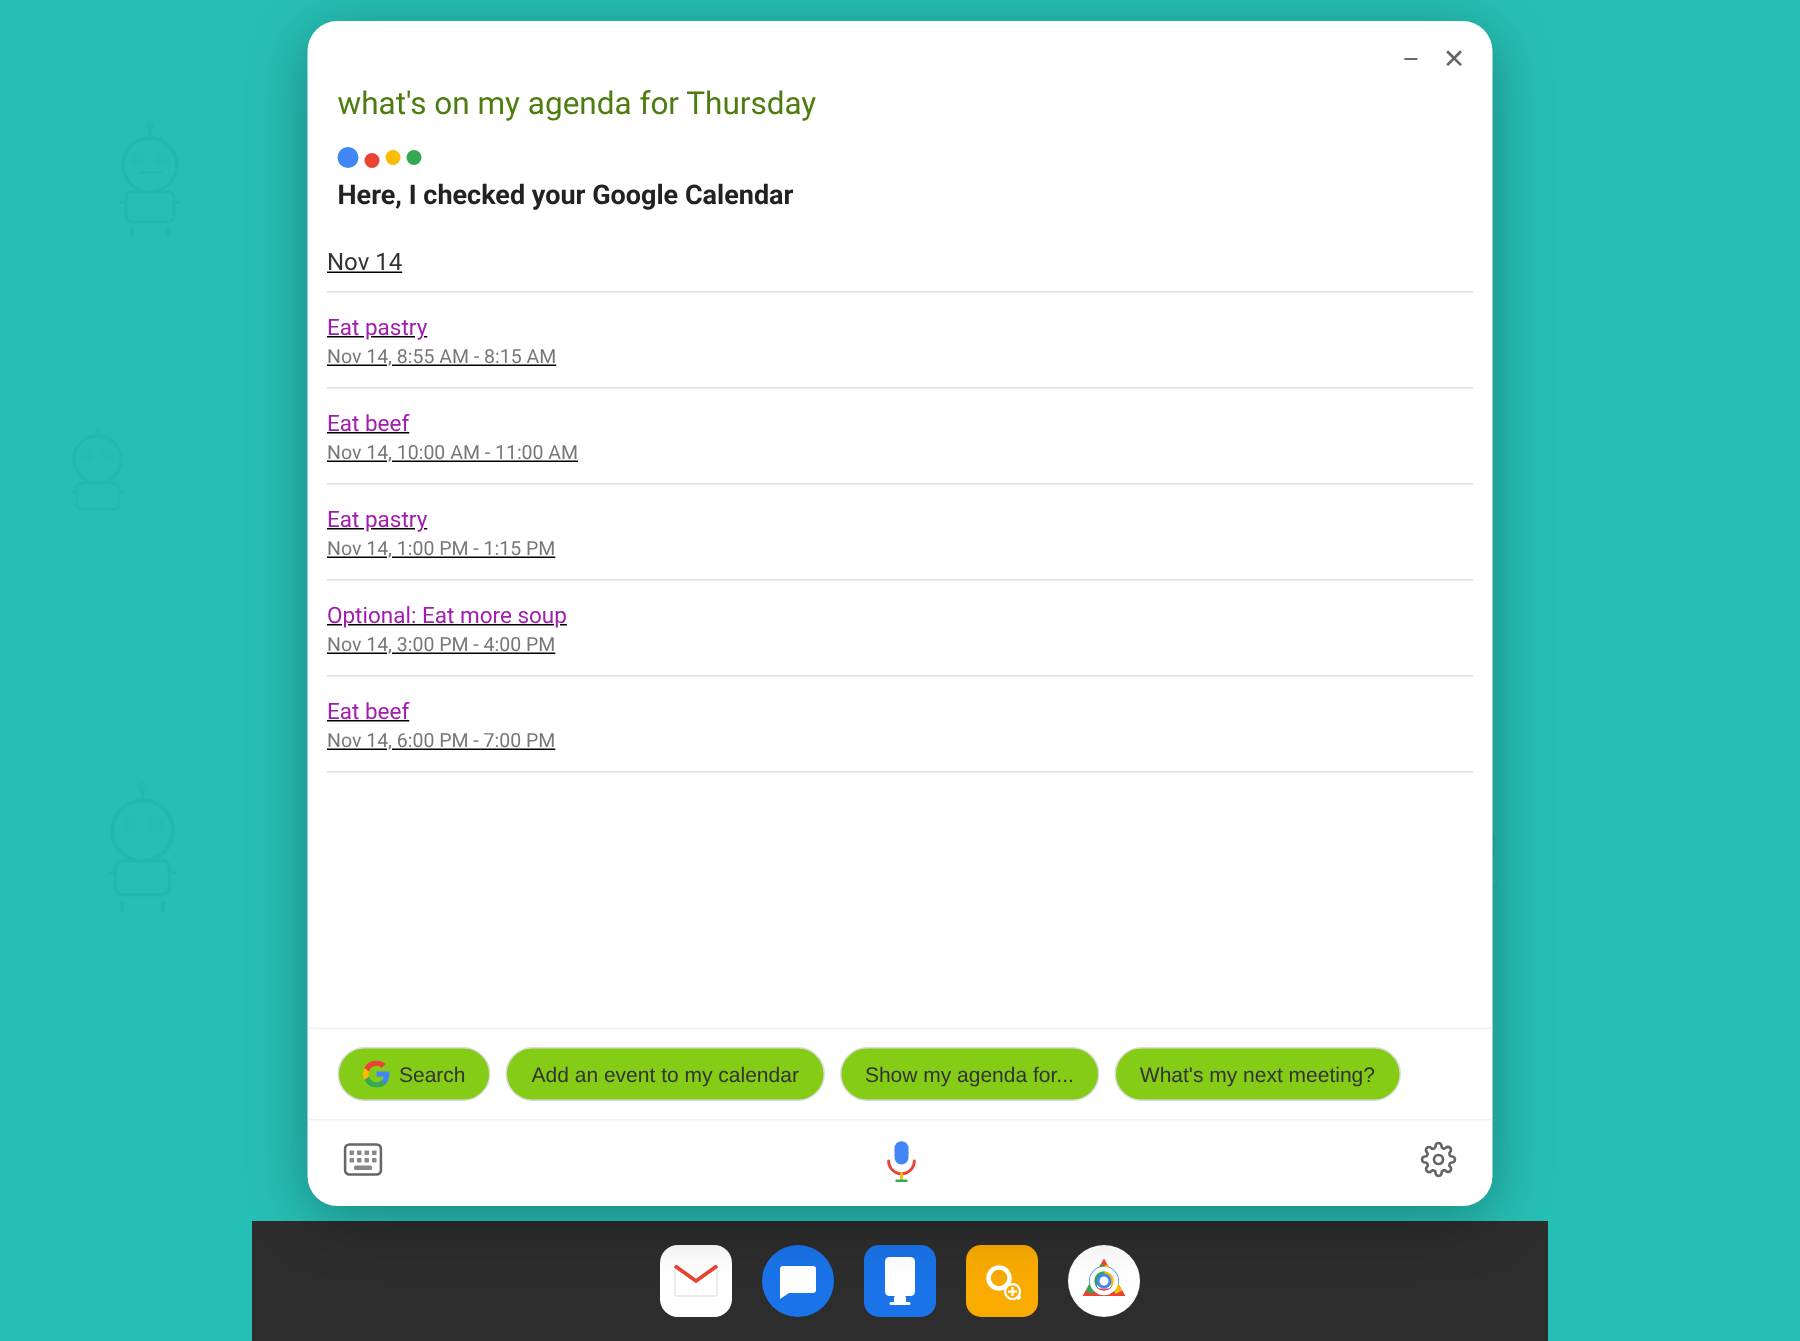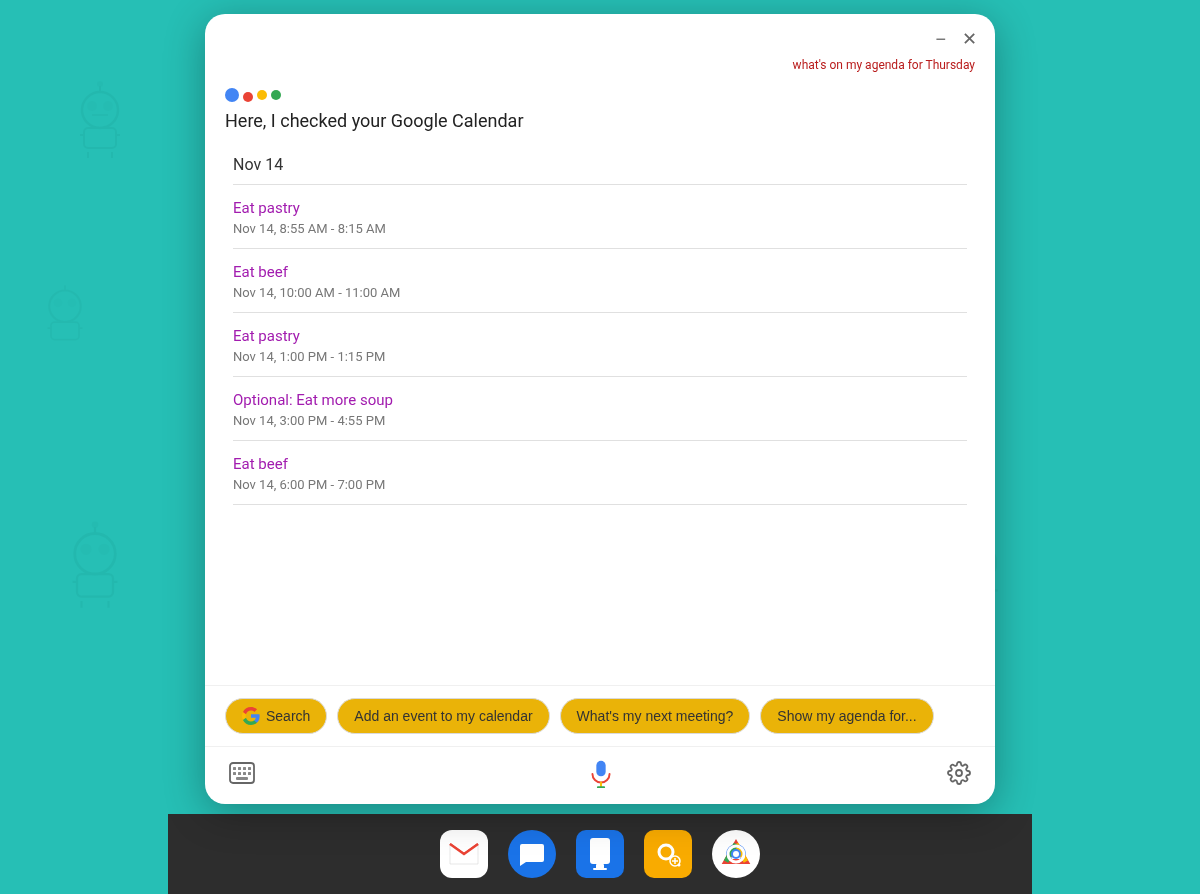--- a/index.html
+++ b/index.html
@@ -85,32 +85,33 @@
       border: none;
       cursor: pointer;
       color: #666;
       font-size: 18px;
       line-height: 1;
       padding: 2px;
     }
 
     
     .query-text {
-      text-align: right;
-      font-size: 12px;
-      color: #b91c1c;
+      text-align: left;
+      font-size: 21px;
+      color: #4d7c0f;
       padding: 8px 20px 16px;
       flex-shrink: 0;
     }
 
     
     .response-area {
       flex: 1;
       overflow-y: auto;
-      padding: 0 28px;
+      padding: 0 13px;
+      text-decoration: underline;
     }
 
     
     .assistant-logo {
       display: flex;
       align-items: center;
       gap: 4px;
       padding: 0 20px 8px 20px;
       flex-shrink: 0;
     }
@@ -120,21 +121,21 @@
       height: 12px;
       border-radius: 50%;
     }
     .dot-blue { background: #4285F4; width: 14px; height: 14px; }
     .dot-red { background: #EA4335; width: 10px; height: 10px; margin-top: 4px; }
     .dot-yellow { background: #FBBC04; width: 10px; height: 10px; }
     .dot-green { background: #34A853; width: 10px; height: 10px; }
 
     .response-header {
       font-size: 18px;
-      font-weight: 400;
+      font-weight: 700;
       color: #222;
       padding: 0 20px 12px 20px;
       flex-shrink: 0;
     }
 
     
     .date-header {
       font-size: 16px;
       color: #333;
       padding: 12px 0 10px 0;
@@ -178,21 +179,21 @@
       display: flex;
       align-items: center;
       gap: 6px;
       border: 1.5px solid #dadada;
       border-radius: 24px;
       padding: 8px 16px;
       font-size: 14px;
       color: #333;
       cursor: pointer;
       white-space: nowrap;
-      background: #eab308;
+      background: #84cc16;
       flex-shrink: 0;
     }
 
     
     .google-g {
       width: 18px;
       height: 18px;
       flex-shrink: 0;
     }
 
@@ -388,21 +389,21 @@
     <div class="divider"></div>
 
     <div class="event-item">
       <div class="event-title">Eat pastry</div>
       <div class="event-time">Nov 14, 1:00 PM - 1:15 PM</div>
     </div>
     <div class="divider"></div>
 
     <div class="event-item">
       <div class="event-title">Optional: Eat more soup</div>
-      <div class="event-time">Nov 14, 3:00 PM - 4:55 PM</div>
+      <div class="event-time">Nov 14, 3:00 PM - 4:00 PM</div>
     </div>
     <div class="divider"></div>
 
     <div class="event-item">
       <div class="event-title">Eat beef</div>
       <div class="event-time">Nov 14, 6:00 PM - 7:00 PM</div>
     </div>
     <div class="divider"></div>
 
   </div>
@@ -417,25 +418,25 @@
         <path d="M9 3.58c1.321 0 2.508.454 3.44 1.345l2.582-2.58C13.463.891 11.426 0 9 0A8.997 8.997 0 0 0 .957 4.958L3.964 7.29C4.672 5.163 6.656 3.58 9 3.58z" fill="#EA4335"></path>
       </svg>
       <span>Search</span>
     </button>
 
     <button class="chip">
       <span>Add an event to my calendar</span>
     </button>
 
     <button class="chip">
+      <span>Show my agenda for...</span>
+    </button>
+
+    <button class="chip">
       <span>What's my next meeting?</span>
-    </button>
-
-    <button class="chip">
-      <span>Show my agenda for...</span>
     </button>
 
   </div>
 
   <div class="input-bar">
 
     <div class="keyboard-icon">
       <svg width="26" height="22" viewBox="0 0 26 22" fill="none">
         <rect x="1" y="1" width="24" height="20" rx="3" stroke="#666" stroke-width="1.8" fill="none"></rect>
         <rect x="4" y="5" width="3" height="3" rx="0.5" fill="#888"></rect>

